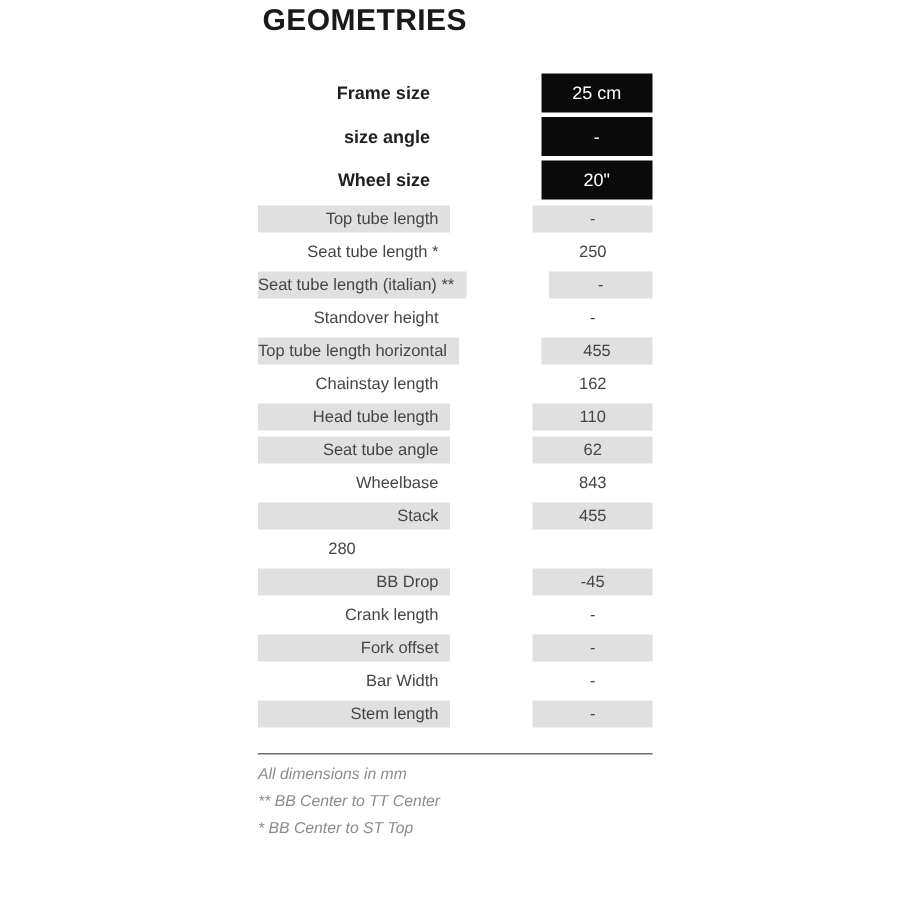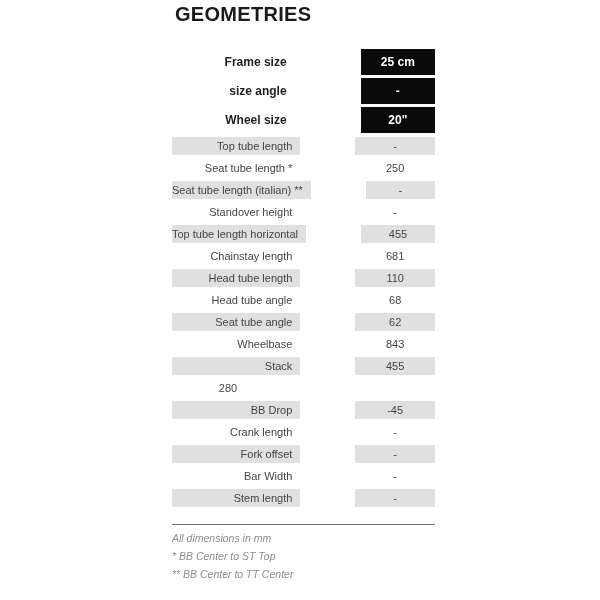--- a/index.html
+++ b/index.html
@@ -52,21 +52,21 @@
     color: #1f1f1f;
   }
   .hvalue {
     width: 98px;
     margin-left: 21px;
     height: 26px;
     line-height: 26px;
     background: var(--header-bg);
     color: var(--header-text);
     font-size: 12px;
-    font-weight: bold;
+    font-weight: normal;
     text-align: center;
   }
   
   .body-rows { margin-top: 4px; }
   .brow {
     height: 18px;
     margin-bottom: 4px;
     font-size: 11px;
     color: var(--body-text);
   }
@@ -146,32 +146,28 @@
     <div class="bvalue">-</div>
   </div>
 
   <div class="row brow shaded">
     <div class="blabel">Top tube length horizontal</div>
     <div class="bvalue">455</div>
   </div>
 
   <div class="row brow">
     <div class="blabel">Chainstay length</div>
-    <div class="bvalue">681</div>
+    <div class="bvalue">162</div>
   </div>
 
   <div class="row brow shaded">
     <div class="blabel">Head tube length</div>
     <div class="bvalue">110</div>
   </div>
 
-  <div class="row brow">
-    <div class="blabel">Head tube angle</div>
-    <div class="bvalue">68</div>
-  </div>
 
   <div class="row brow shaded">
     <div class="blabel">Seat tube angle</div>
     <div class="bvalue">62</div>
   </div>
 
   <div class="row brow">
     <div class="blabel">Wheelbase</div>
     <div class="bvalue">843</div>
   </div>
@@ -208,18 +204,18 @@
   <div class="row brow shaded">
     <div class="blabel">Stem length</div>
     <div class="bvalue">-</div>
   </div>
 </div>
 
     <div class="footer">
       <hr class="rule">
       <div>
           <p class="note">All dimensions in mm</p>
+          <p class="note">** BB Center to TT Center</p>
           <p class="note">* BB Center to ST Top</p>
-          <p class="note">** BB Center to TT Center</p>
         </div>
     </div>
   </div>
 </div>
 
 </body></html>

